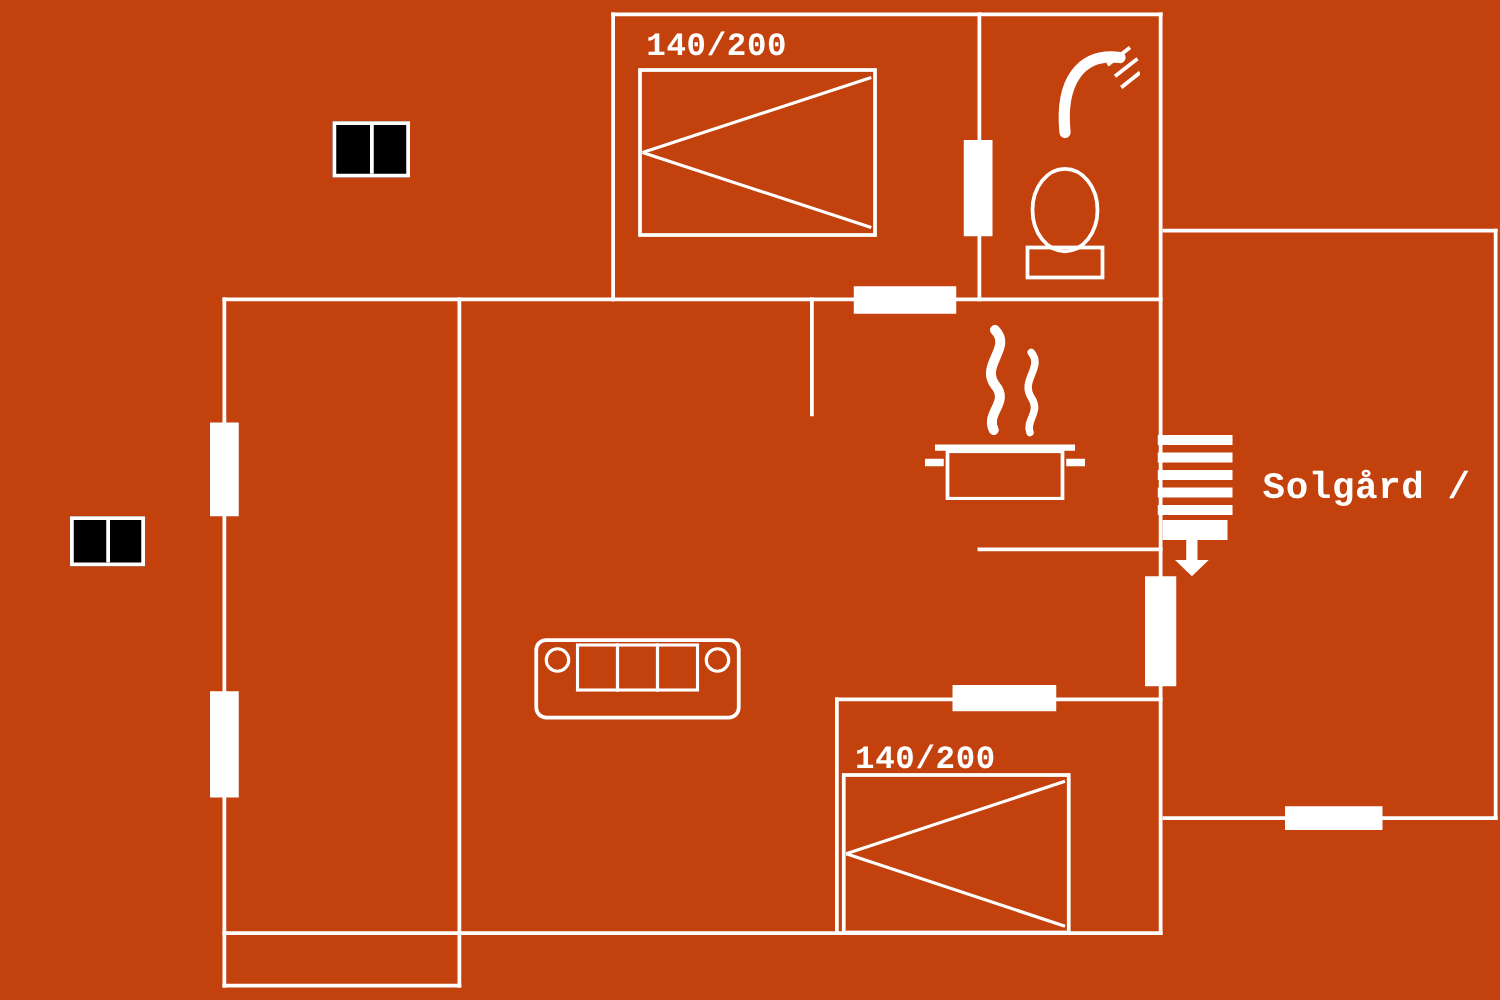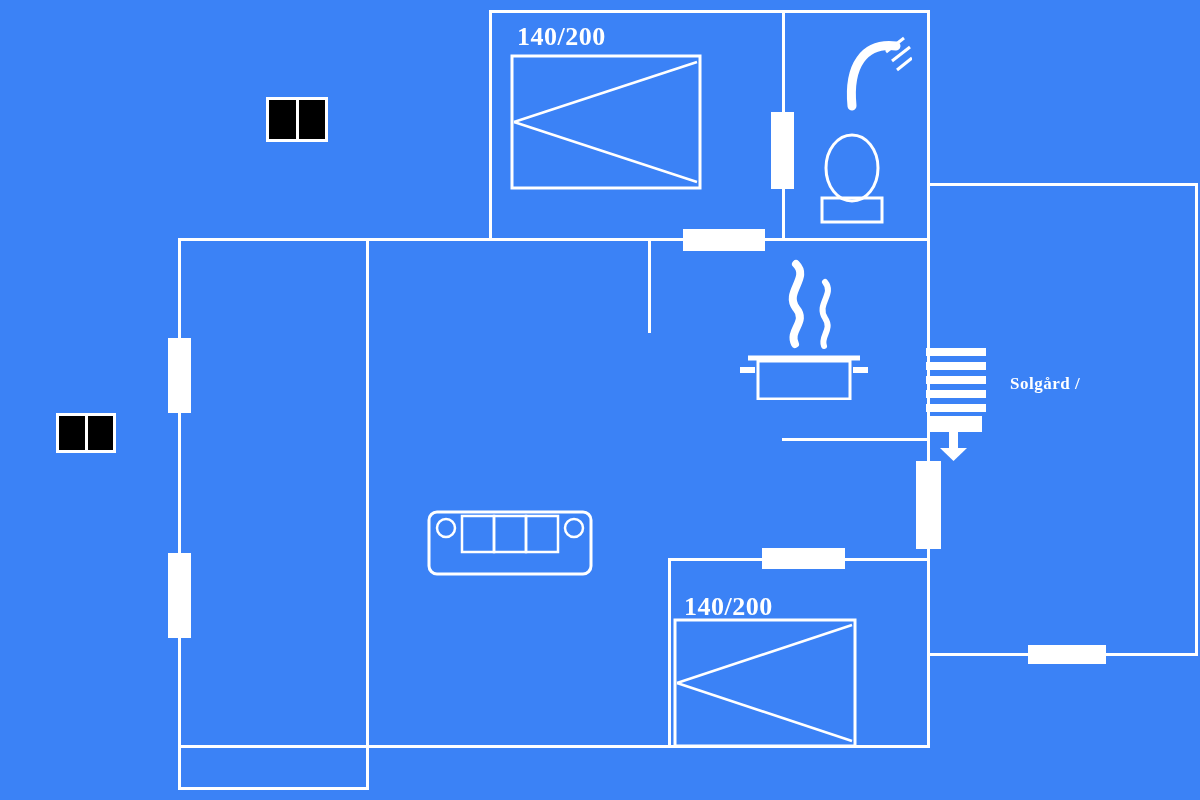--- a/index.html
+++ b/index.html
@@ -1,24 +1,24 @@
 <!DOCTYPE html>
 <html><head>
 <meta charset="utf-8">
 <style>
   html,body{margin:0;padding:0;background:#000;}
-  .plan{position:relative;width:1200px;height:800px;background:#3b82f6;overflow:hidden;
-        font-family:Liberation Serif, serif;}
+  .plan{position:relative;width:1200px;height:800px;background:#c2410c;overflow:hidden;
+        font-family:Liberation Mono, monospace;}
   .wall{position:absolute;background:#fff;}
   .opening{position:absolute;background:#fff;}
   .sym{position:absolute;}
   .sym svg{display:block;}
   .lbl{position:absolute;color:#fff;font-weight:700;white-space:nowrap;letter-spacing:.5px;}
   .lbl.size{font-size:26px;}
-  .lbl.annex{font-size:17px;}
+  .lbl.annex{font-size:30px;}
   .dwin{position:absolute;box-sizing:border-box;border:3px solid #fff;background:#000;}
   .dwin .divider{position:absolute;top:0;bottom:0;left:50%;width:3px;margin-left:-1.5px;background:#fff;}
 </style>
 </head>
 <body>
 
 <div class="plan">
 
   <div class="wall" style="left:489px;top:10px;width:441px;height:3px"></div>
   <div class="wall" style="left:489px;top:10px;width:3px;height:231px"></div>

